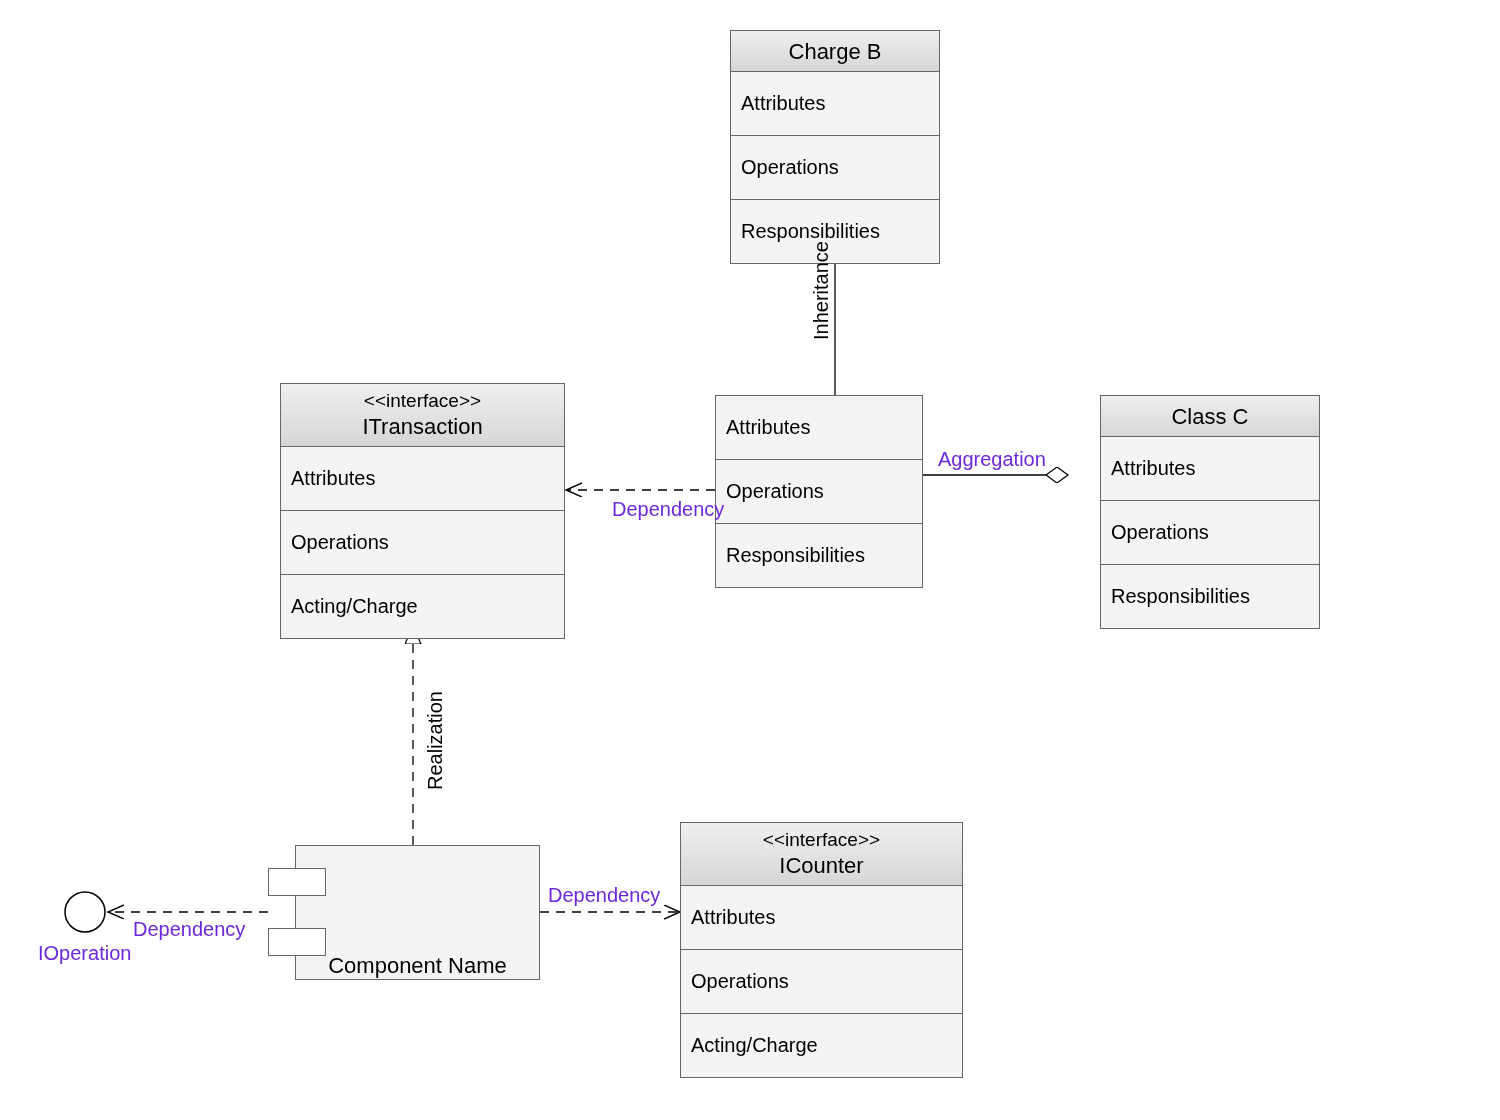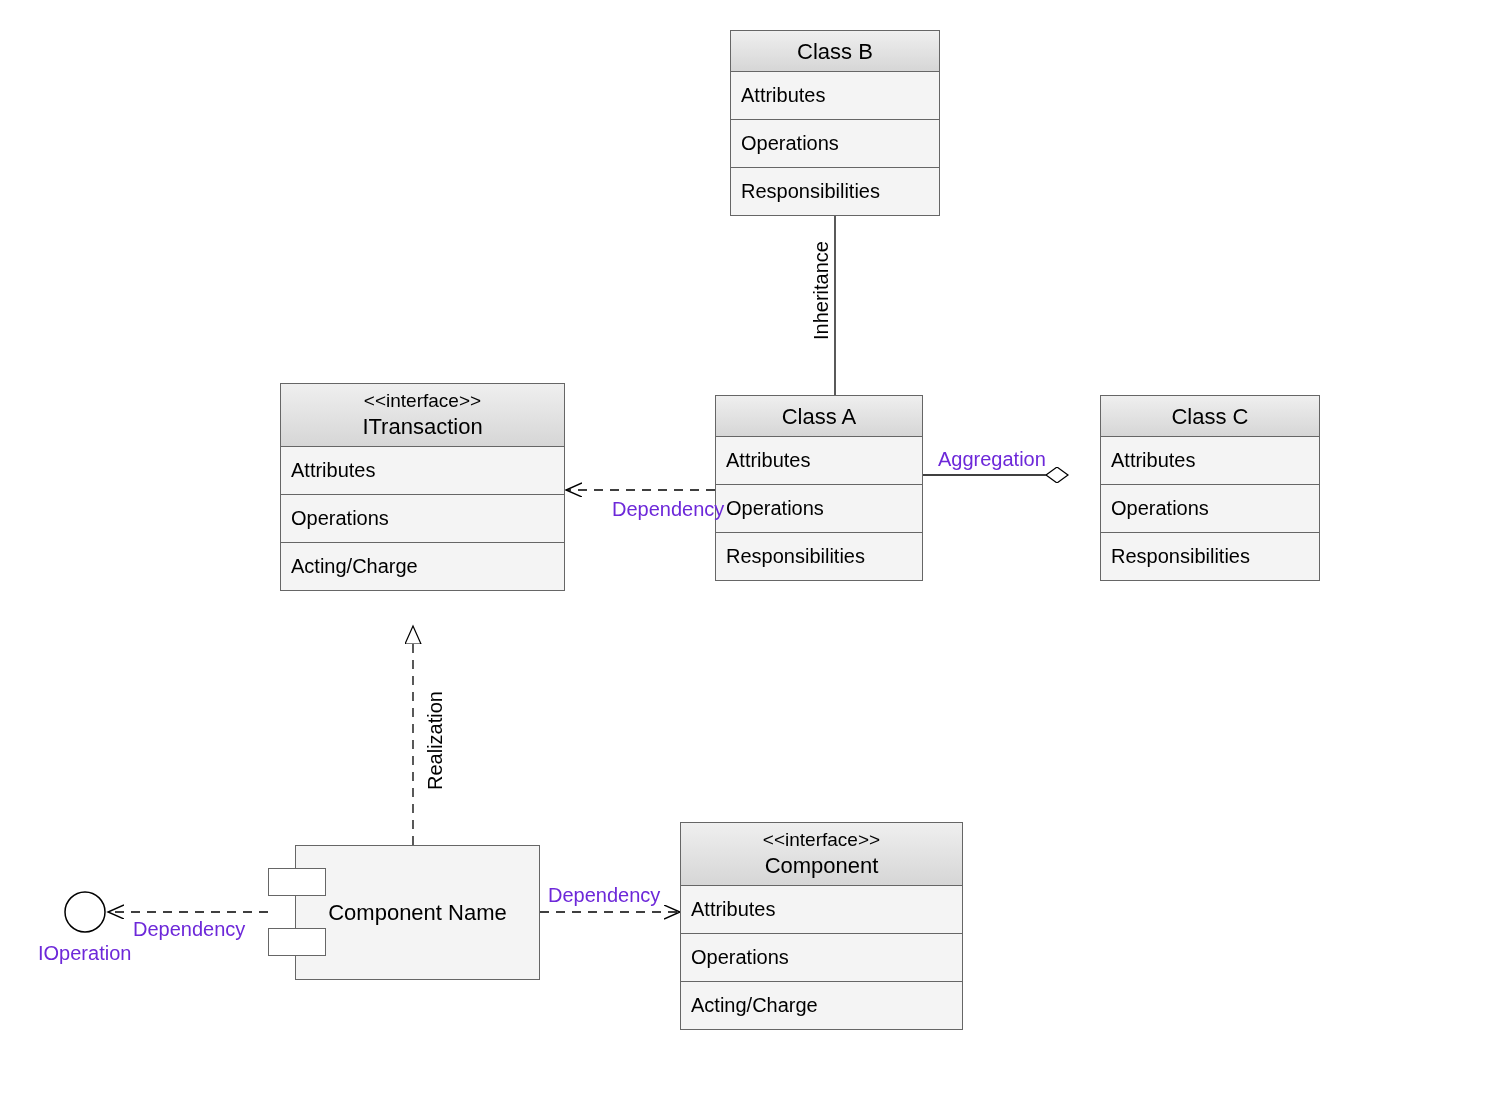--- a/index.html
+++ b/index.html
@@ -29,34 +29,34 @@
     display: block;
     font-size: 19px;
   }
   .uml-head .name {
     display: block;
     font-size: 22px;
     padding-top: 2px;
   }
   .uml-row {
     border-bottom: 1px solid #666;
-    padding: 12px 10px;
+    padding: 20px 10px;
     text-align: left;
     font-size: 20px;
     background: #f4f4f4;
   }
   .uml-row:last-child { border-bottom: none; }
 
   .component-box {
     position: absolute;
     border: 1px solid #666;
     background: #f4f4f4;
     box-sizing: border-box;
     display: flex;
-    align-items: center;
+    align-items: flex-end;
     justify-content: center;
     text-align: center;
     font-size: 22px;
     line-height: 1.25;
   }
   .lug {
     position: absolute;
     width: 58px;
     height: 28px;
     border: 1px solid #666;
@@ -114,41 +114,38 @@
 
   <line x1="540" y1="912" x2="680" y2="912" stroke="#000" stroke-width="1.3" stroke-dasharray="9 7" marker-end="url(#arrow-open)"></line>
 
   <line x1="268" y1="912" x2="108" y2="912" stroke="#000" stroke-width="1.3" stroke-dasharray="9 7" marker-end="url(#arrow-open)"></line>
 
   <circle cx="85" cy="912" r="20" fill="#ffffff" stroke="#000" stroke-width="1.5"></circle>
 </svg>
 
 <div class="uml-box" style="left:730px; top:30px; width:210px;">
   <div class="uml-head">
-      <span class="name">Class B</span>
+      <span class="name">Charge B</span>
     </div>
   <div class="uml-row">Attributes</div>
   <div class="uml-row">Operations</div>
   <div class="uml-row">Responsibilities</div>
 </div>
 
 <div class="uml-box" style="left:280px; top:383px; width:285px;">
   <div class="uml-head">
     <span class="stereo">&lt;&lt;interface&gt;&gt;</span>
     <span class="name">ITransaction</span>
   </div>
   <div class="uml-row">Attributes</div>
   <div class="uml-row">Operations</div>
   <div class="uml-row">Acting/Charge</div>
 </div>
 
 <div class="uml-box" style="left:715px; top:395px; width:208px;">
-  <div class="uml-head">
-      <span class="name">Class A</span>
-    </div>
   <div class="uml-row">Attributes</div>
   <div class="uml-row">Operations</div>
   <div class="uml-row">Responsibilities</div>
 </div>
 
 <div class="uml-box" style="left:1100px; top:395px; width:220px;">
   <div class="uml-head">
       <span class="name">Class C</span>
     </div>
   <div class="uml-row">Attributes</div>
@@ -158,21 +155,21 @@
 
 <div class="component-box" style="left:295px; top:845px; width:245px; height:135px;">
   <span>Component Name</span>
 </div>
 <div class="lug" style="left:268px; top:868px;"></div>
 <div class="lug" style="left:268px; top:928px;"></div>
 
 <div class="uml-box" style="left:680px; top:822px; width:283px;">
   <div class="uml-head">
     <span class="stereo">&lt;&lt;interface&gt;&gt;</span>
-    <span class="name">Component</span>
+    <span class="name">ICounter</span>
   </div>
   <div class="uml-row">Attributes</div>
   <div class="uml-row">Operations</div>
   <div class="uml-row">Acting/Charge</div>
 </div>
 
 <div class="vlabel" style="left:810px; top:340px;">Inheritance</div>
 <div class="label" style="left:938px; top:448px;">Aggregation</div>
 <div class="label" style="left:612px; top:498px;">Dependency</div>
 <div class="vlabel" style="left:424px; top:790px;">Realization</div>

